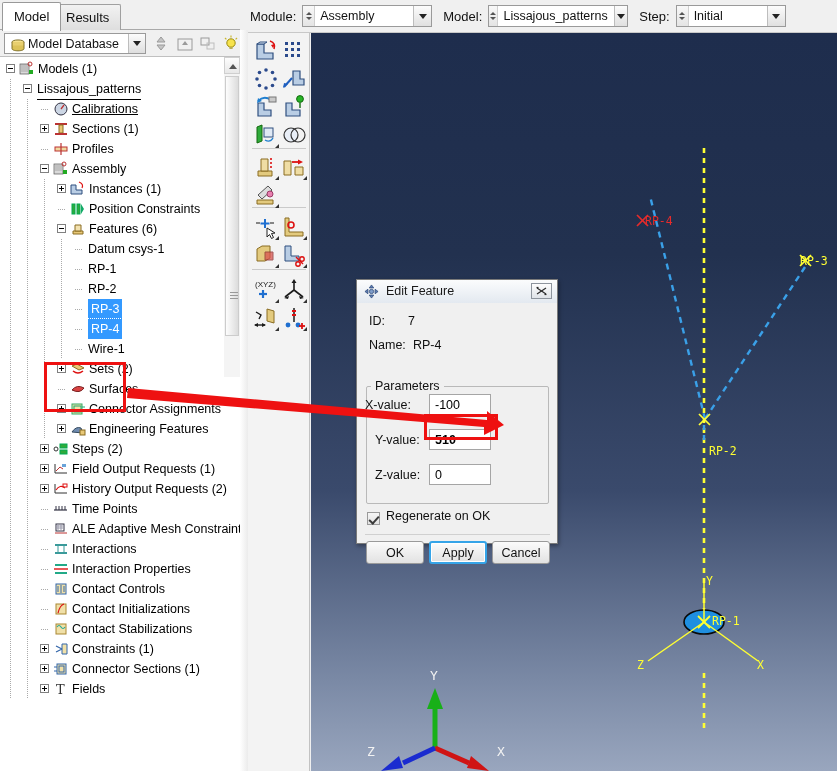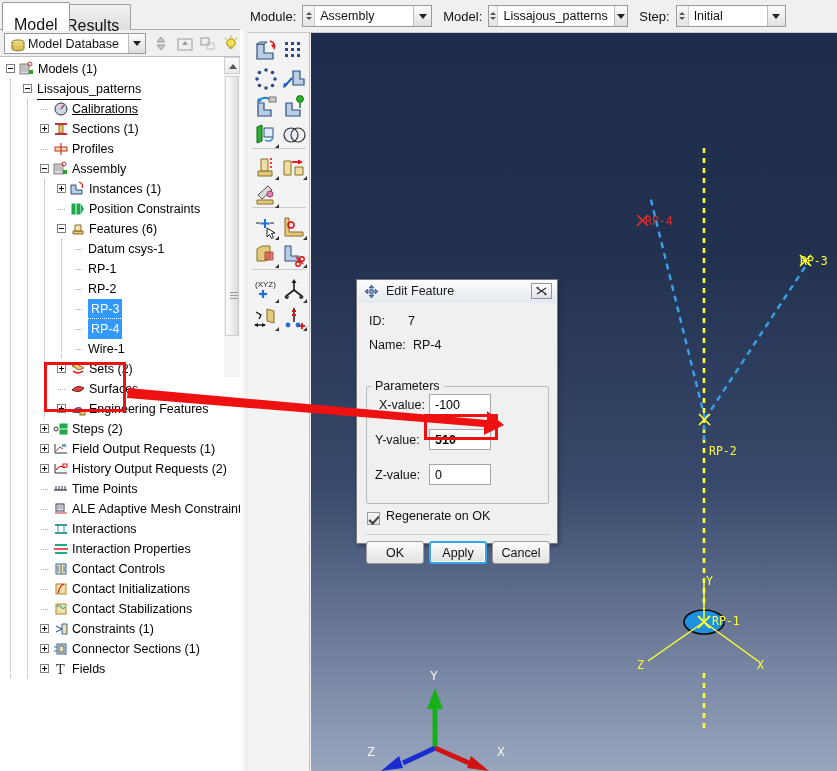--- a/index.html
+++ b/index.html
@@ -9,21 +9,21 @@
     font-size:12px;color:#111;background:#f0f0f0;
     -webkit-font-smoothing:antialiased;
   }
   #app{position:relative;width:837px;height:771px;}
 
   
   .tabstrip{position:absolute;left:0;top:0;width:240px;height:30px;background:#f0f0f0;}
   .tabstrip:after{content:"";position:absolute;left:0;bottom:0;width:240px;height:1px;background:#a9a9a9;}
   .tab{
     position:absolute;top:4px;height:26px;line-height:25px;
-    padding:8px 11px;font-size:16px;color:#111;
+    padding:0 11px;font-size:13px;color:#111;
     border:1px solid #a0a0a0;border-bottom:none;
     background:linear-gradient(to bottom,#fdfdfd,#ececec);
     border-radius:2px 2px 0 0;box-sizing:border-box;
   }
   .tab.active{left:2px;background:#fff;top:2px;height:29px;line-height:28px;z-index:3;border-color:#999;}
   .tab.inactive{left:54px;background:linear-gradient(to bottom,#f2f2f2,#dedede);z-index:2;text-align:center;}
 
   .topdivider{position:absolute;left:240px;top:0;width:597px;height:1px;background:#dcdcdc;}
 
   
@@ -390,20 +390,32 @@
                 <path d="M2 9 q5 -6 12 -2 q-4 6 -12 2Z" fill="#d94343" stroke="#7a1f1f"></path>
               </svg></div>
             <span class="lbl" style="left: 89px;">Surfaces</span>
           </div>
           <div class="trow">
             <div class="vdash" style="left: 10px; top: 0px; height: 20px;"></div>
             <div class="vdash" style="left: 27px; top: 0px; height: 20px;"></div>
             <div class="vdash" style="left: 44px; top: 0px; height: 20px;"></div>
             <div class="plus col" style="left: 57px; top: 5px;"></div>
             <div class="ico" style="left: 70px;"><svg viewBox="0 0 16 16">
+                <rect x="2" y="3" width="10" height="10" fill="#f0e0a8" stroke="#3a6"></rect>
+                <rect x="4" y="5" width="7" height="6" fill="none" stroke="#2a7"></rect>
+                <path d="M12 6h3M12 10h3" stroke="#2a7"></path>
+              </svg></div>
+            <span class="lbl" style="left: 89px;">Connector Assignments</span>
+          </div>
+          <div class="trow">
+            <div class="vdash" style="left: 10px; top: 0px; height: 20px;"></div>
+            <div class="vdash" style="left: 27px; top: 0px; height: 20px;"></div>
+            <div class="vdash" style="left: 44px; top: 0px; height: 20px;"></div>
+            <div class="plus col" style="left: 57px; top: 5px;"></div>
+            <div class="ico" style="left: 70px;"><svg viewBox="0 0 16 16">
                 <path d="M2 11 q4 -6 9 -4 l2 5z" fill="#6f8bb0" stroke="#34495e"></path>
                 <rect x="10" y="9" width="5" height="5" fill="#e8c877" stroke="#8a6d22"></rect>
               </svg></div>
             <span class="lbl" style="left: 89px;">Engineering Features</span>
           </div>
           <div class="trow">
             <div class="vdash" style="left: 10px; top: 0px; height: 20px;"></div>
             <div class="vdash" style="left: 27px; top: 0px; height: 20px;"></div>
             <div class="plus col" style="left: 40px; top: 5px;"></div>
             <div class="ico" style="left: 53px;"><svg viewBox="0 0 16 16">
@@ -836,21 +848,21 @@
     </div>
     <div class="dlg-body">
       <span class="dlg-row" style="left:12px;top:11px">ID:</span>
       <span class="dlg-row" style="left:51px;top:11px">7</span>
       <span class="dlg-row" style="left:12px;top:35px">Name:</span>
       <span class="dlg-row" style="left:56px;top:35px">RP-4</span>
 
       <div class="group"></div>
       <span class="group-t">Parameters</span>
 
-      <span class="fld-lbl" style="left:22px;top:95px">X-value:</span>
+      <span class="fld-lbl" style="left:8px;top:95px">X-value:</span>
       <div class="fld" style="left:72px;top:91px;width:62px">-100</div>
 
       <span class="fld-lbl" style="left:18px;top:130px">Y-value:</span>
       <div class="fld" style="left:72px;top:126px;width:62px;font-weight:bold">510</div>
 
       <span class="fld-lbl" style="left:18px;top:165px">Z-value:</span>
       <div class="fld" style="left:72px;top:161px;width:62px">0</div>
 
       <div class="chk"></div>
       <span class="chk-lbl">Regenerate on OK</span>

